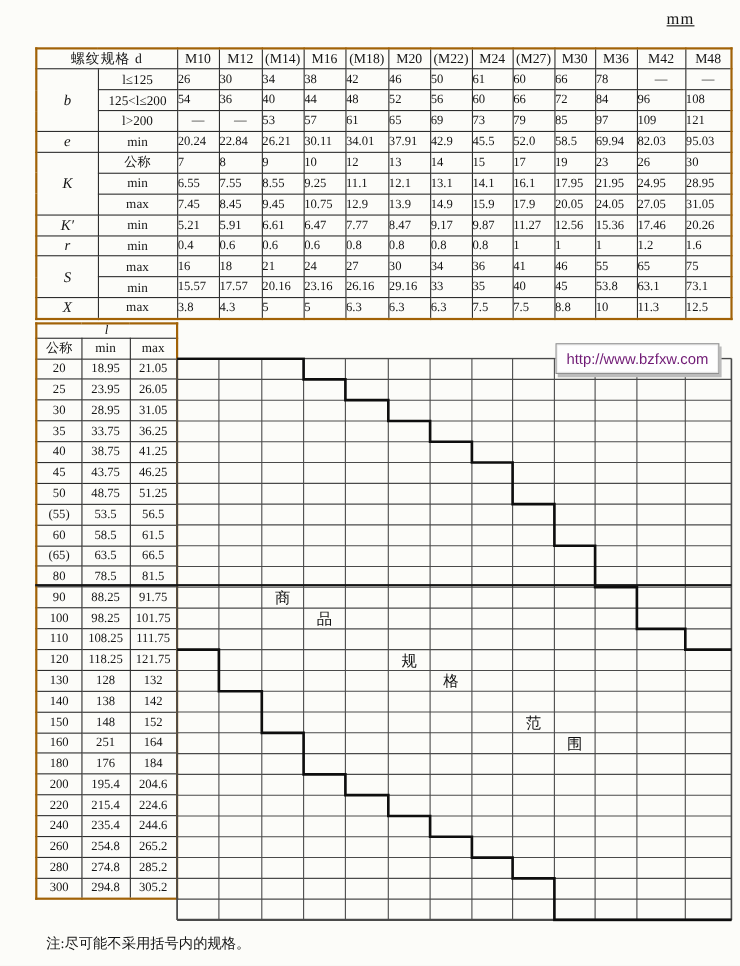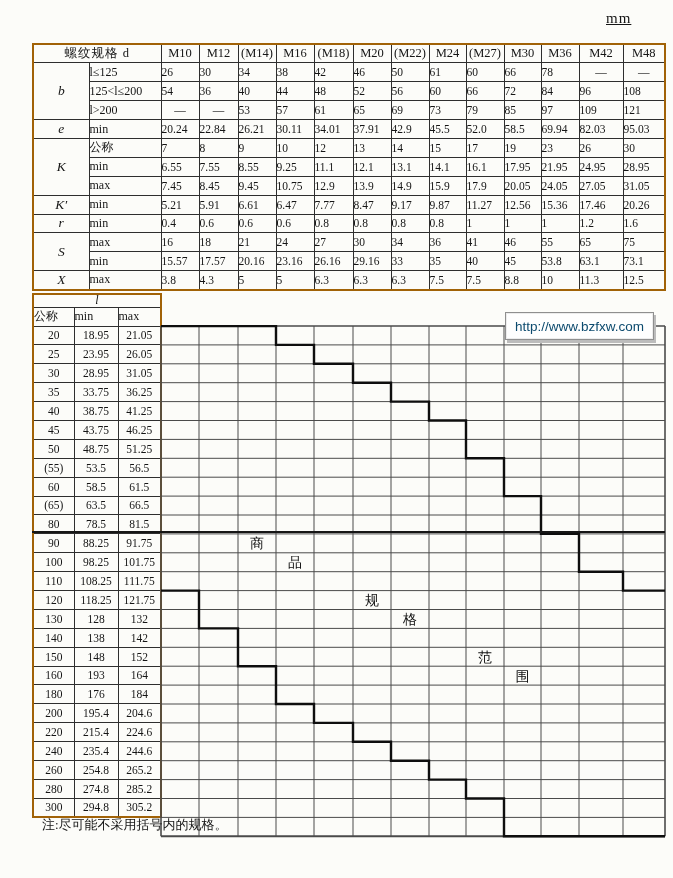--- a/index.html
+++ b/index.html
@@ -12,32 +12,32 @@
                font-family:"Liberation Serif","DejaVu Serif",serif;color:#151515;}
   table.top{left:32px;top:43px;width:632px;}
   table.top tr{height:18.9px;}
   table.len{left:32px;top:293px;width:128px;}
   table.len tr{height:18.9px;}
   table.len tr.lrow{height:13px;}
   table.len tr.hrow{height:19px;}
   td.hdr{text-align:center;font-size:12.5px;}
   td.corner{font-size:12.5px;letter-spacing:1px;}
   td.grp{text-align:center;font-style:italic;font-size:13.5px;}
-  td.sub{text-align:left;font-size:12px;}
+  td.sub{text-align:center;font-size:12px;}
   td.v{text-align:left;padding-left:4px;font-size:11.5px;}
   td.vc{text-align:center;padding-left:0;font-size:11.5px;}
   td.lhead{text-align:center;font-style:italic;font-size:12px;line-height:11px;}
   svg.grid{position:absolute;left:160px;top:325px;}
   .divider80{position:absolute;left:32px;top:531px;width:633px;height:2px;background:#161616;}
   .watermark{position:absolute;left:505px;top:312px;width:147px;height:26px;
              background:#fefefe;border:1px solid #8f8f8f;
              box-shadow:2px 3px 0 #bcbcbc, inset 0 0 0 1px #ececec;
              display:flex;align-items:center;justify-content:center;
-             font-family:"Liberation Sans","DejaVu Sans",sans-serif;font-size:13.5px;color:#0c4a6e;}
-  .note{position:absolute;left:42px;top:816px;font-size:13px;text-align:right;}
+             font-family:"Liberation Sans","DejaVu Sans",sans-serif;font-size:13.5px;color:#701a75;}
+  .note{position:absolute;left:42px;top:849px;font-size:13px;text-align:right;}
 </style>
 </head>
 <body>
 
 <div class="page">
   <div class="mm">mm</div>
 
   <table class="tbl top" id="top-table">
     <colgroup>
       <col style="width:56px">
@@ -375,21 +375,21 @@
           <td class="vc">138</td>
           <td class="vc">142</td>
         </tr>
         <tr>
           <td class="vc">150</td>
           <td class="vc">148</td>
           <td class="vc">152</td>
         </tr>
         <tr>
           <td class="vc">160</td>
-          <td class="vc">193</td>
+          <td class="vc">251</td>
           <td class="vc">164</td>
         </tr>
         <tr>
           <td class="vc">180</td>
           <td class="vc">176</td>
           <td class="vc">184</td>
         </tr>
         <tr>
           <td class="vc">200</td>
           <td class="vc">195.4</td>

